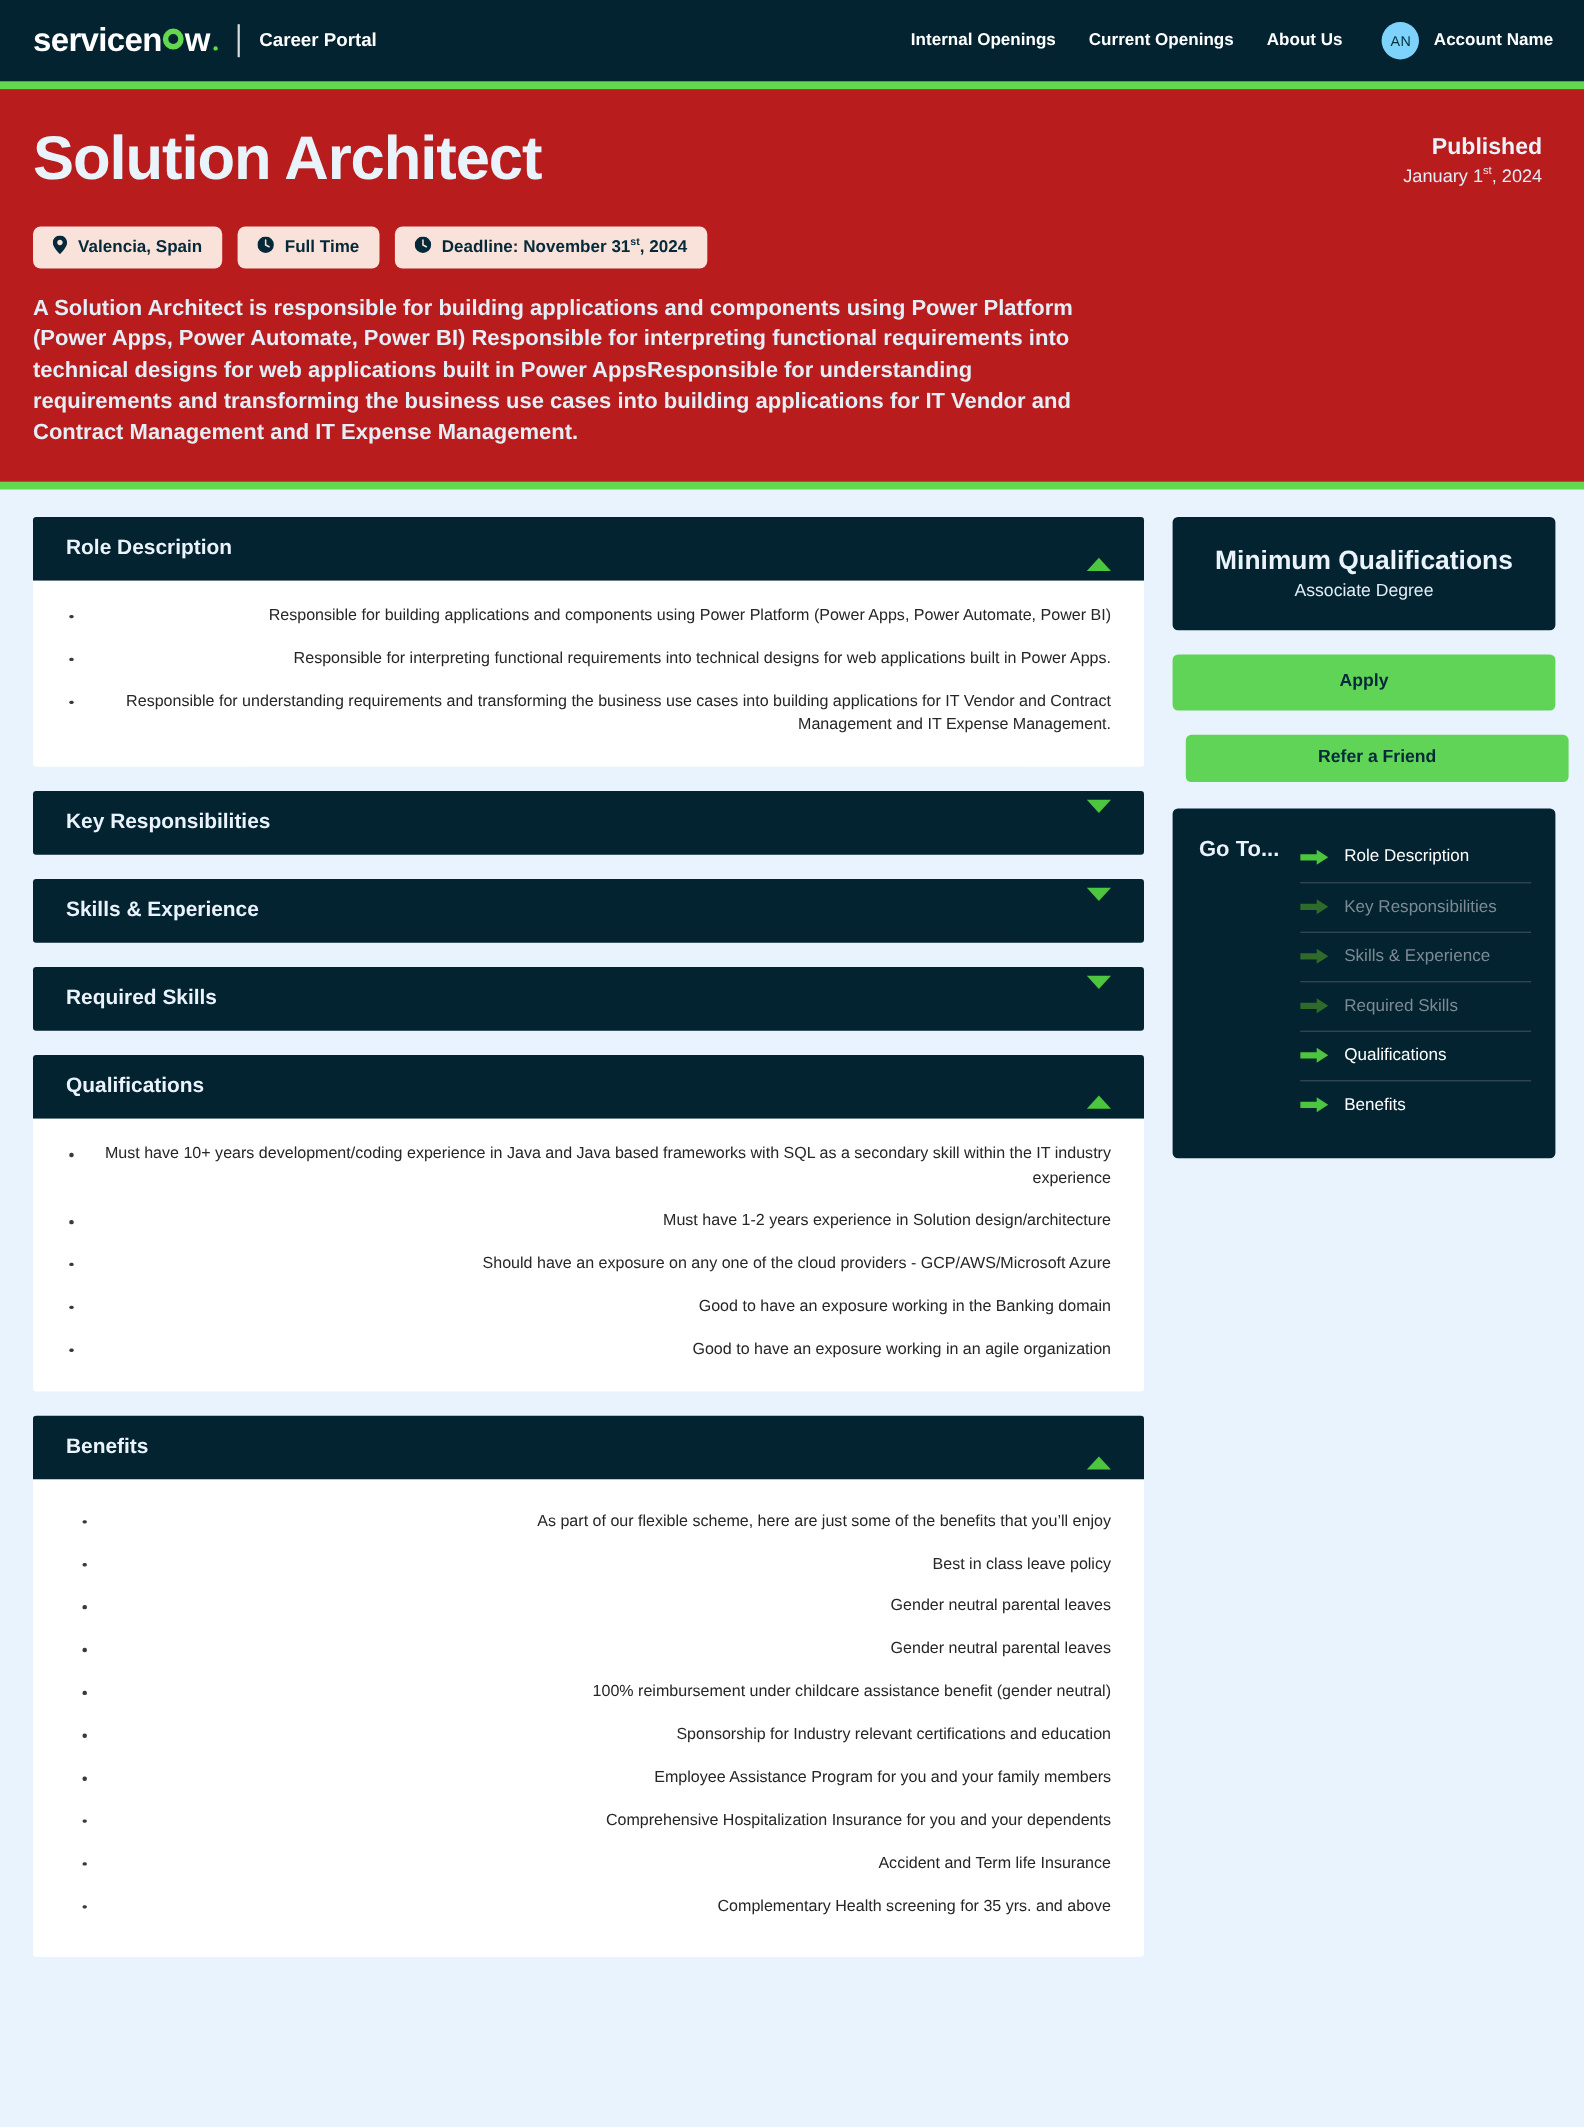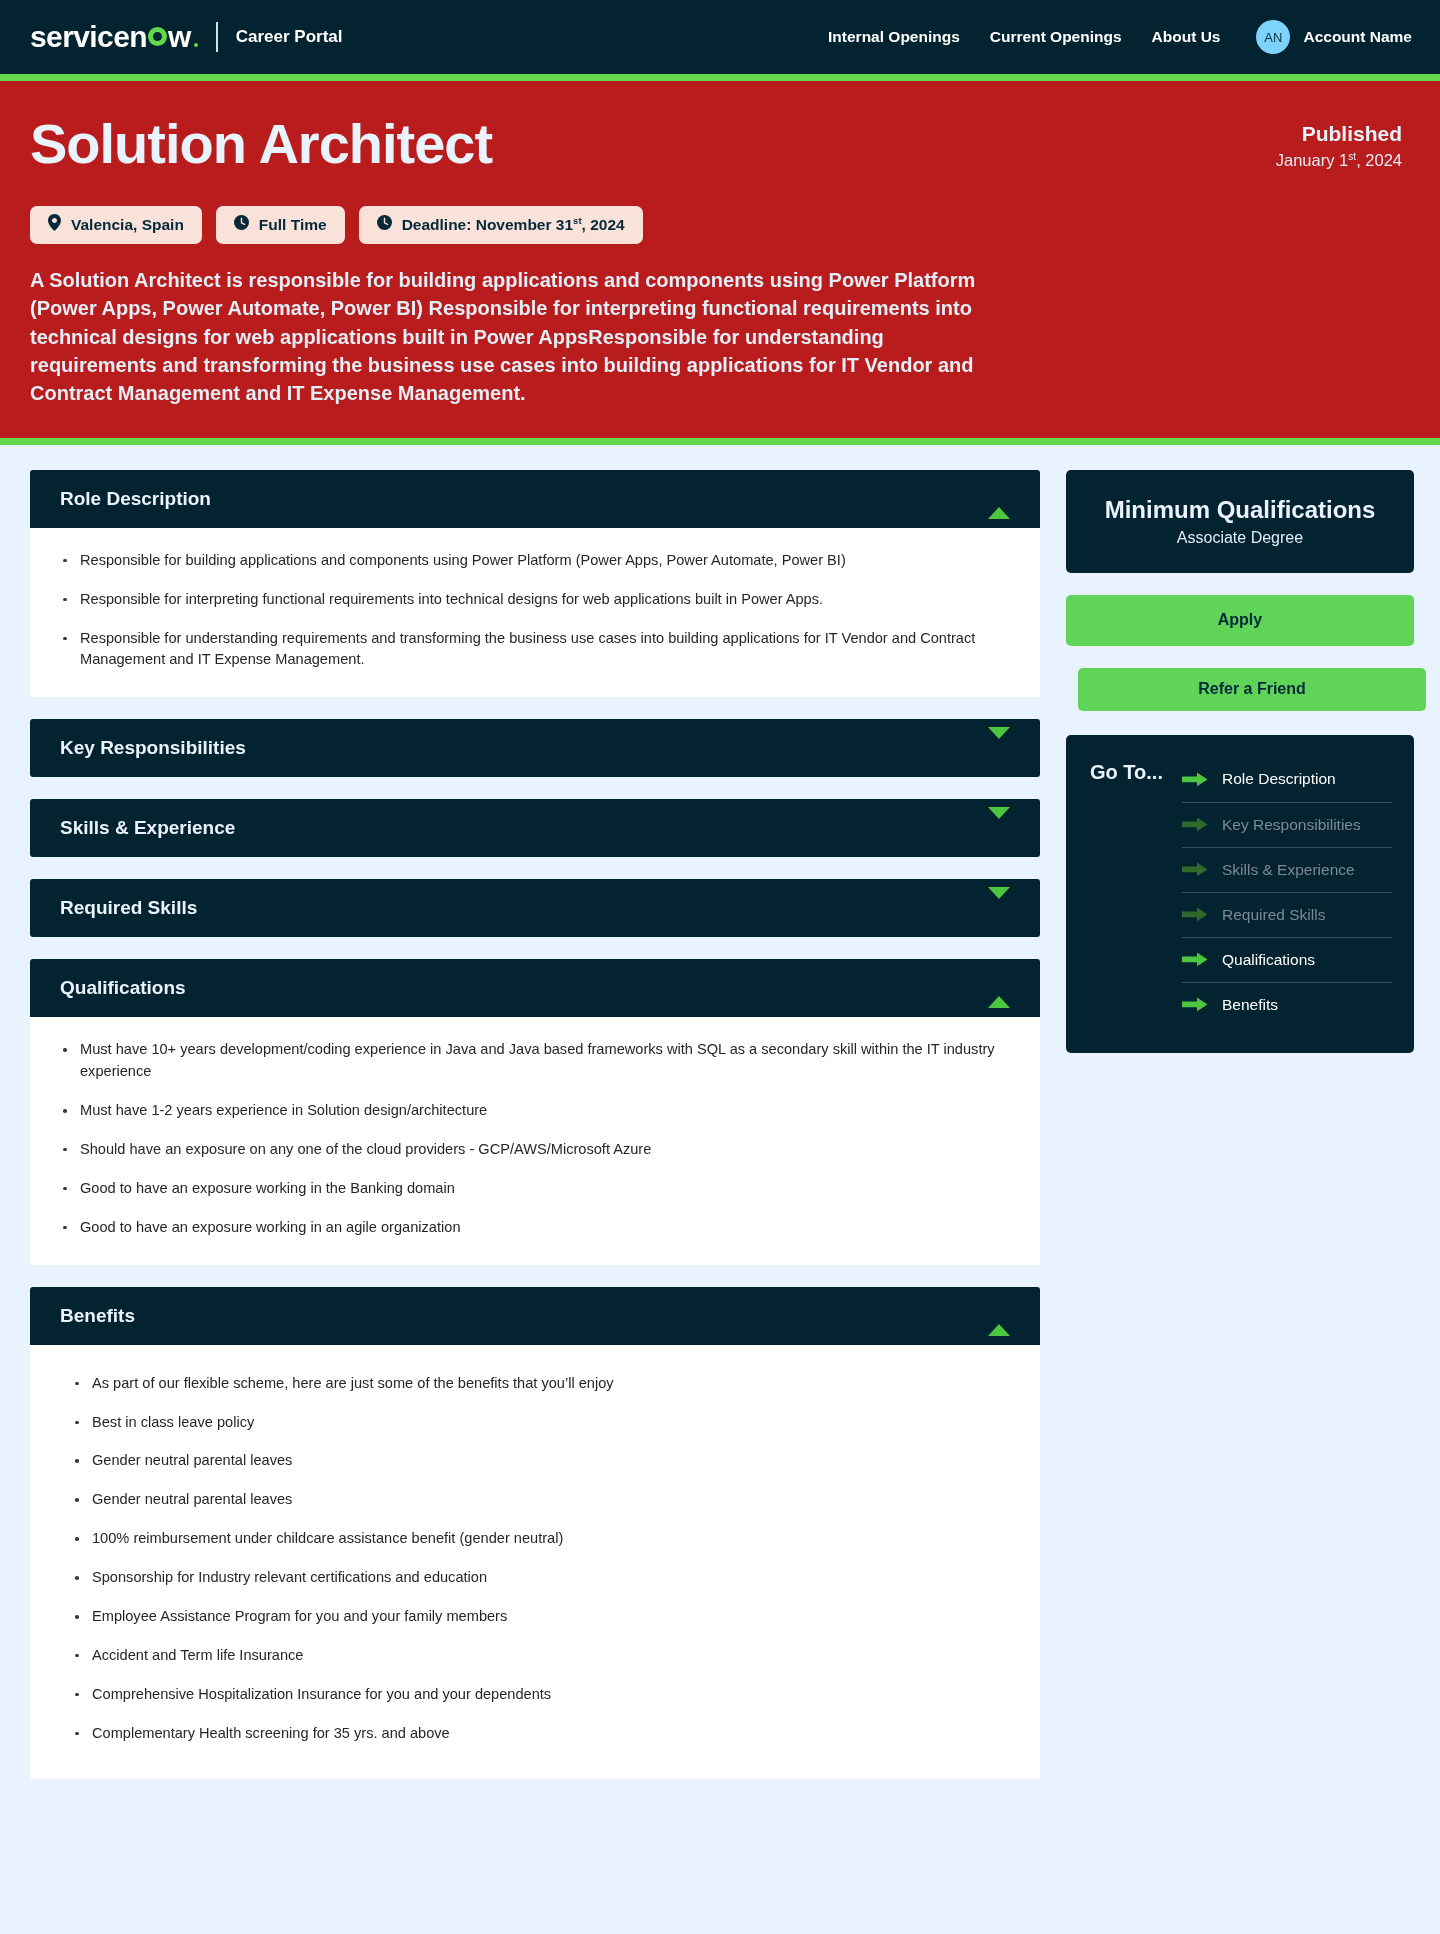--- a/index.html
+++ b/index.html
@@ -190,20 +190,21 @@
     border-left: 11px solid transparent;
     border-right: 11px solid transparent;
   }
   .tri-up { border-bottom: 12px solid #4CC63E; }
   .tri-down { border-top: 12px solid #4CC63E; }
 
   .acc-body {
     background: #ffffff;
     padding: 22px 30px 26px 30px;
     border-radius: 0 0 3px 3px;
+    text-align: right;
   }
   .acc-body.pad-wide { padding: 28px 30px 34px 42px; }
 
   .acc-body ul { list-style: none; }
   .acc-body li {
     position: relative;
     padding-left: 20px;
     color: #262626;
     font-size: 14.6px;
     line-height: 1.5;
@@ -414,22 +415,22 @@
       </div>
       <div class="acc-body pad-wide">
         <ul>
           <li>As part of our flexible scheme, here are just some of the benefits that you’ll enjoy</li>
           <li>Best in class leave policy</li>
           <li>Gender neutral parental leaves</li>
           <li>Gender neutral parental leaves</li>
           <li>100% reimbursement under childcare assistance benefit (gender neutral)</li>
           <li>Sponsorship for Industry relevant certifications and education</li>
           <li>Employee Assistance Program for you and your family members</li>
+          <li>Comprehensive Hospitalization Insurance for you and your dependents</li>
           <li>Accident and Term life Insurance</li>
-          <li>Comprehensive Hospitalization Insurance for you and your dependents</li>
           <li>Complementary Health screening for 35 yrs. and above</li>
         </ul>
       </div>
     </div>
 
   </div>
 
   <div class="col-side">
 
     <div class="minq">

